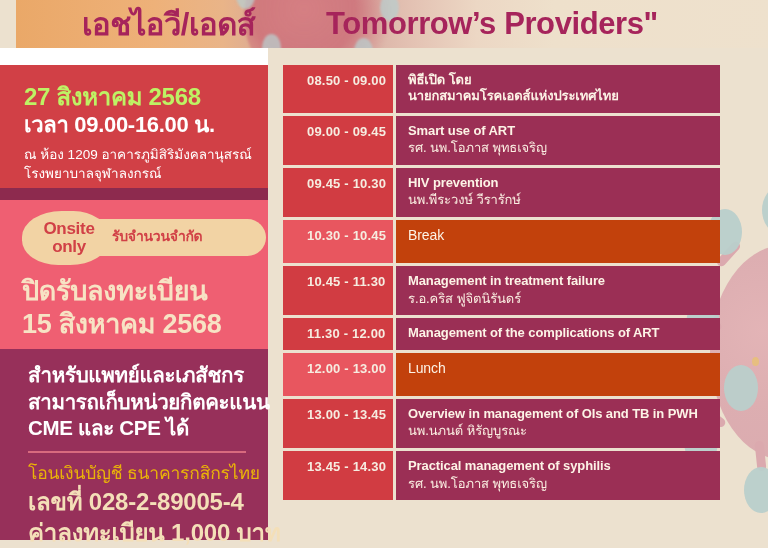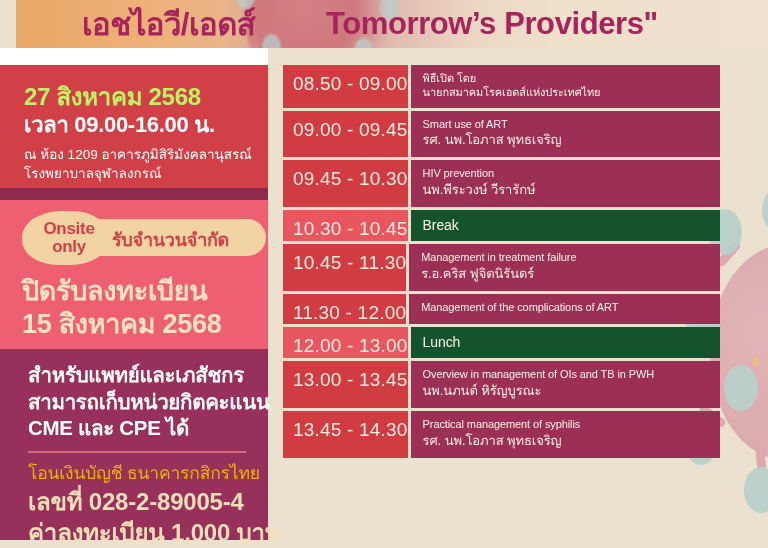--- a/index.html
+++ b/index.html
@@ -135,21 +135,21 @@
   .onsite-text {
     position: absolute; left: 9px; top: 3px;
     width: 76px;
     text-align: center;
     font-size: 17px; font-weight: 700; color: #d14046;
     line-height: 1.04;
     letter-spacing: -0.3px;
   }
   .onsite-limit {
     position: absolute; left: 90px; top: 8px;
-    font-size: 18px; font-weight: 700; color: #d14046;
+    font-size: 14px; font-weight: 700; color: #d14046;
     letter-spacing: -0.3px;
     white-space: nowrap;
   }
   .close-reg {
     margin: 16px 0 0 22px;
     font-size: 27px; font-weight: 700; color: #f7e3c4;
     line-height: 1.22;
     letter-spacing: -0.3px;
     white-space: nowrap;
   }
@@ -192,36 +192,36 @@
   }
   .srow {
     display: flex;
     align-items: stretch;
     margin-bottom: 3px;
   }
   .stime {
     flex: 0 0 110px;
     background: #d13c42;
     color: #f6ece0;
-    font-size: 19px;
-    font-weight: 400;
+    font-size: 13px;
+    font-weight: 700;
     letter-spacing: 0.2px;
-    padding: 8px 0 0 10px;
+    padding: 8px 0 0 24px;
     white-space: nowrap;
   }
   .stopic {
     flex: 1 1 auto;
     background: #9b2f55;
     padding: 7px 10px 8px 12px;
     margin-left: 3px;
   }
   .srow.break .stime { background: #e8565f; }
-  .srow.break .stopic { background: #14532d; padding-top: 7px; padding-bottom: 7px; }
+  .srow.break .stopic { background: #c2410c; padding-top: 7px; padding-bottom: 19px; }
   .stitle {
-    font-size: 11px; font-weight: 400; color: #fdf3e6;
+    font-size: 13px; font-weight: 700; color: #fdf3e6;
     line-height: 1.25;
     letter-spacing: -0.1px;
   }
   .srow.break .stitle { font-weight: 400; font-size: 14px; }
   .sspeaker {
     font-size: 13px; font-weight: 400; color: #fbefe2;
     line-height: 1.3;
     margin-top: 1px;
     letter-spacing: -0.1px;
   }

